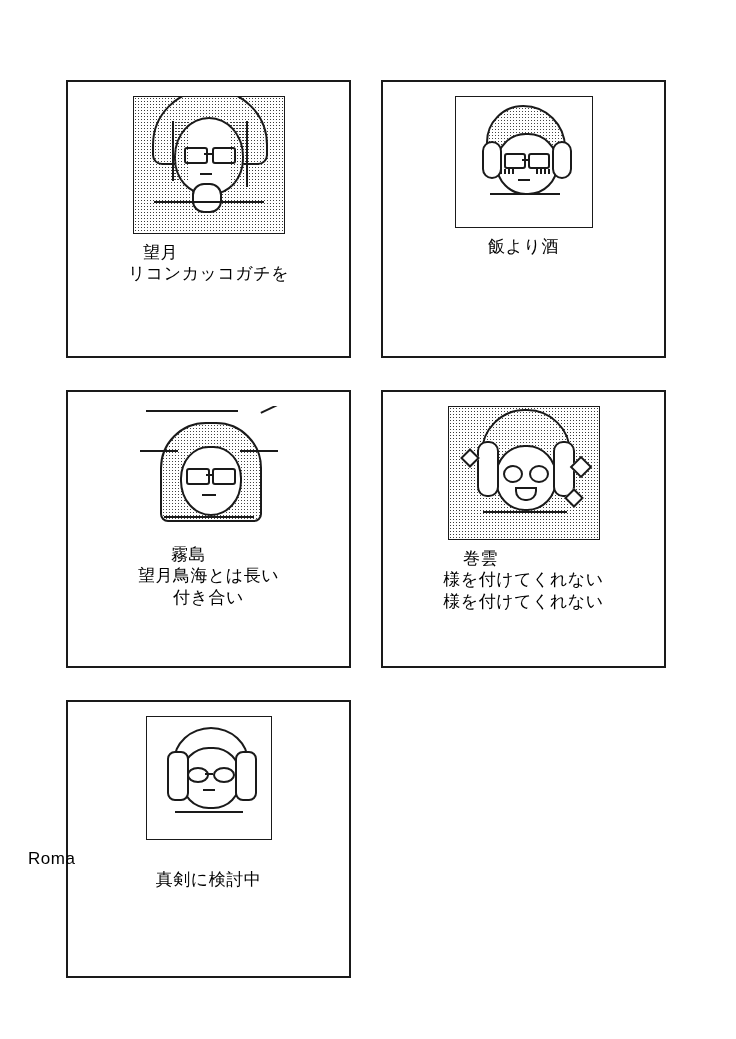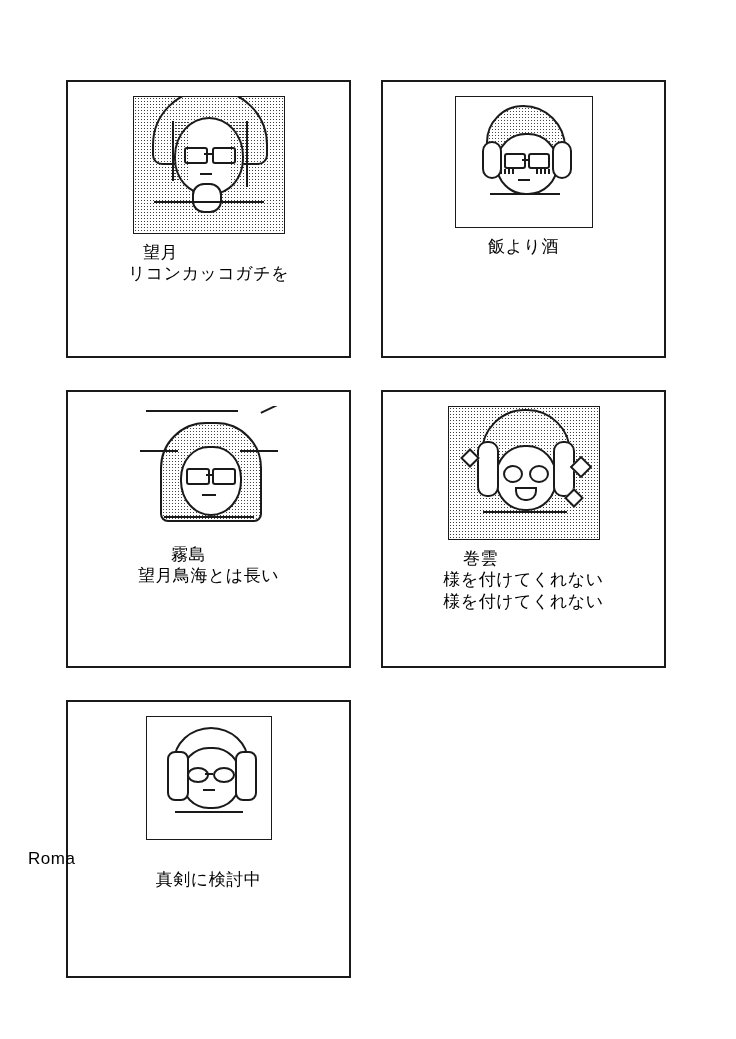--- a/index.html
+++ b/index.html
@@ -199,20 +199,21 @@
         <div class="ink" style="left:106px;top:44px;width:38px;height:2px;"></div>
         <div class="glass" style="left:52px;top:62px;width:20px;height:13px;"></div>
         <div class="glass" style="left:78px;top:62px;width:20px;height:13px;"></div>
         <div class="bridge" style="left:72px;top:68px;width:6px;"></div>
         <div class="mouth" style="left:68px;top:88px;width:14px;"></div>
         <div class="ink" style="left:30px;top:110px;width:90px;height:20px;border-top:2px solid #1a1a1a;background:transparent;"></div>
       </div>
       <div class="panel-caption">
         <span class="caption-name name-left-4">霧島</span>
         <span class="caption-line">望月鳥海とは長い</span>
+        <span class="caption-line">付き合い</span>
       </div>
     </div>
 
     <div class="panel">
       <div class="panel-art face halftone" style="width:150px;height:132px;">
         <div class="hairmass" style="left:32px;top:2px;width:86px;height:66px;border-radius:44px 44px 14px 14px;"></div>
         <div class="oval" style="left:46px;top:38px;width:58px;height:62px;border-radius:48%;"></div>
         <div class="ink" style="left:28px;top:34px;width:18px;height:52px;border:2px solid #1a1a1a;border-radius:10px;background:#fff;"></div>
         <div class="ink" style="left:104px;top:34px;width:18px;height:52px;border:2px solid #1a1a1a;border-radius:10px;background:#fff;"></div>
         <div class="ink" style="left:54px;top:58px;width:16px;height:14px;border:2px solid #1a1a1a;border-radius:50%;background:#fff;"></div>

